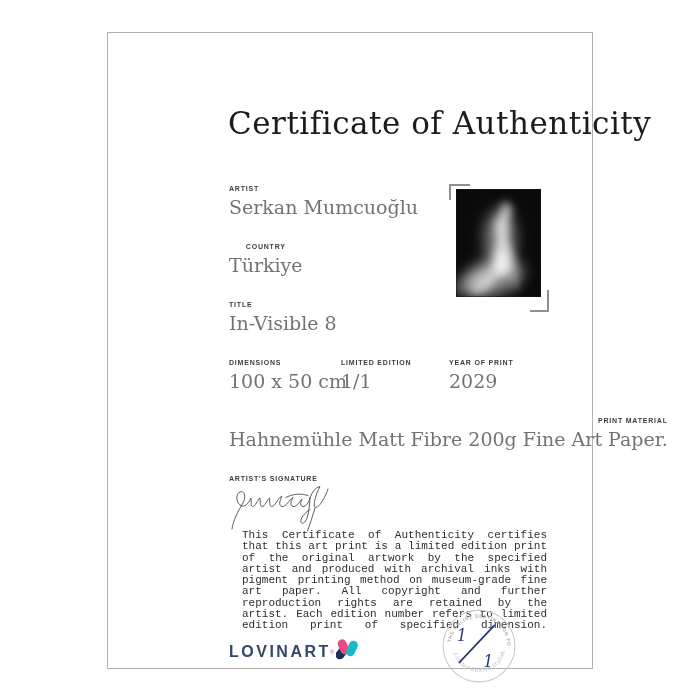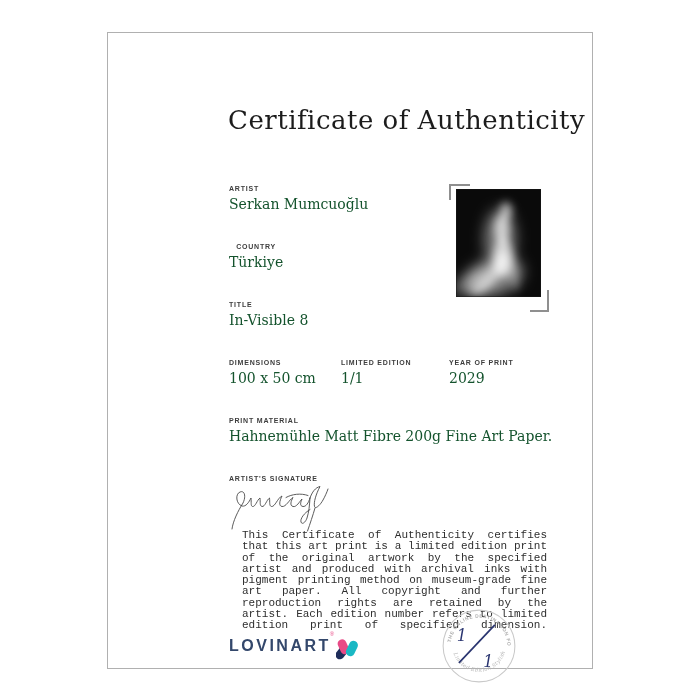--- a/index.html
+++ b/index.html
@@ -8,41 +8,41 @@
 
   .page {
     position: absolute; left: 107px; top: 32px; width: 486px; height: 637px;
     background: #ffffff; border: 1px solid #b0b0b0;
   }
 
   
   .cert-title {
     position: absolute; left: 120px; top: 72px; width: 340px;
     font-family: "DejaVu Serif", serif; font-weight: 400;
-    font-size: 26px; letter-spacing: 0.5px; color: #1c1c1c; white-space: nowrap;
+    font-size: 31px; letter-spacing: 0.5px; color: #1c1c1c; white-space: nowrap;
   }
 
   
   .field { position: absolute; }
   .field-label {
     font-size: 7px; font-weight: bold; letter-spacing: 0.8px;
     color: #3d3d3d; text-transform: uppercase; white-space: nowrap;
   }
   .field-value {
     margin-top: 4px; font-family: "DejaVu Serif", serif;
-    font-size: 14px; color: #14532d; white-space: nowrap;
+    font-size: 19px; color: #737373; white-space: nowrap;
   }
 
   .f-artist      { left: 121px; top: 152px; }
   .f-country     { left: 121px; top: 210px; text-align: center; }
   .f-title       { left: 121px; top: 268px; }
   .f-dimensions  { left: 121px; top: 326px; }
   .f-edition     { left: 233px; top: 326px; }
   .f-year        { left: 341px; top: 326px; }
-  .f-material    { left: 121px; top: 384px; }
+  .f-material    { left: 121px; top: 384px; text-align: right; }
   .f-signature   { left: 121px; top: 442px; }
 
   
   .artwork-wrap { position: absolute; left: 338px; top: 148px; width: 106px; height: 132px; }
   .crop-corner { position: absolute; }
   .crop-tl { left: 3px; top: 3px; width: 21px; height: 16px;
     border-left: 2px solid #8f8f8f; border-top: 2px solid #8f8f8f; }
   .crop-br { right: 3px; bottom: 1px; width: 19px; height: 22px;
     border-right: 2px solid #8f8f8f; border-bottom: 2px solid #8f8f8f; }
   .artwork-photo {
@@ -56,21 +56,21 @@
   
   .legal {
     position: absolute; left: 134px; top: 497px; width: 305px;
     font-family: Liberation Mono, monospace; font-size: 11px; line-height: 11.3px;
     color: #2e2e2e; text-align: justify; text-align-last: justify;
   }
 
   
   .footer { position: absolute; left: 121px; top: 544px; width: 300px; height: 90px; }
   .brand {
-    position: absolute; left: 0; top: 60px; display: flex; align-items: flex-start;
+    position: absolute; left: 0; top: 60px; display: flex; align-items: flex-end;
   }
   .brand-word {
     font-size: 16px; font-weight: bold; letter-spacing: 2.5px; color: #33476b;
     white-space: nowrap;
   }
   .brand-reg {
     font-size: 6px; color: #e84a86; vertical-align: super; position: relative; top: -6px; left: -1px;
   }
   .heart-icon { margin-left: 1px; position: relative; top: 1px; }
   .stamp { position: absolute; left: 212px; top: 31px; width: 76px; height: 76px; }

